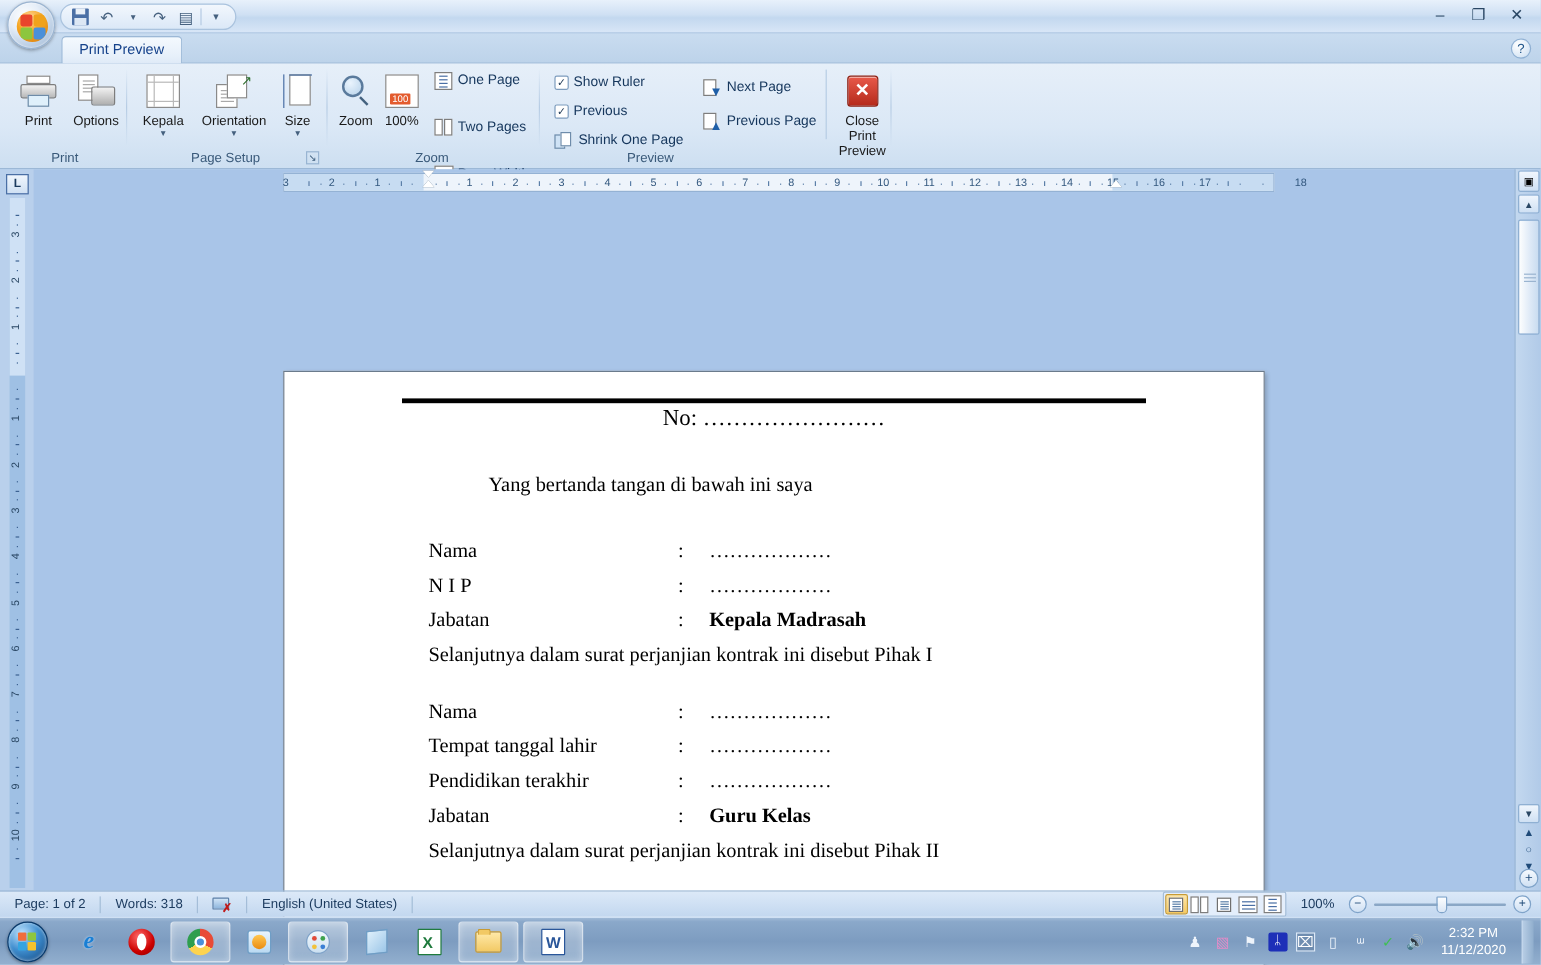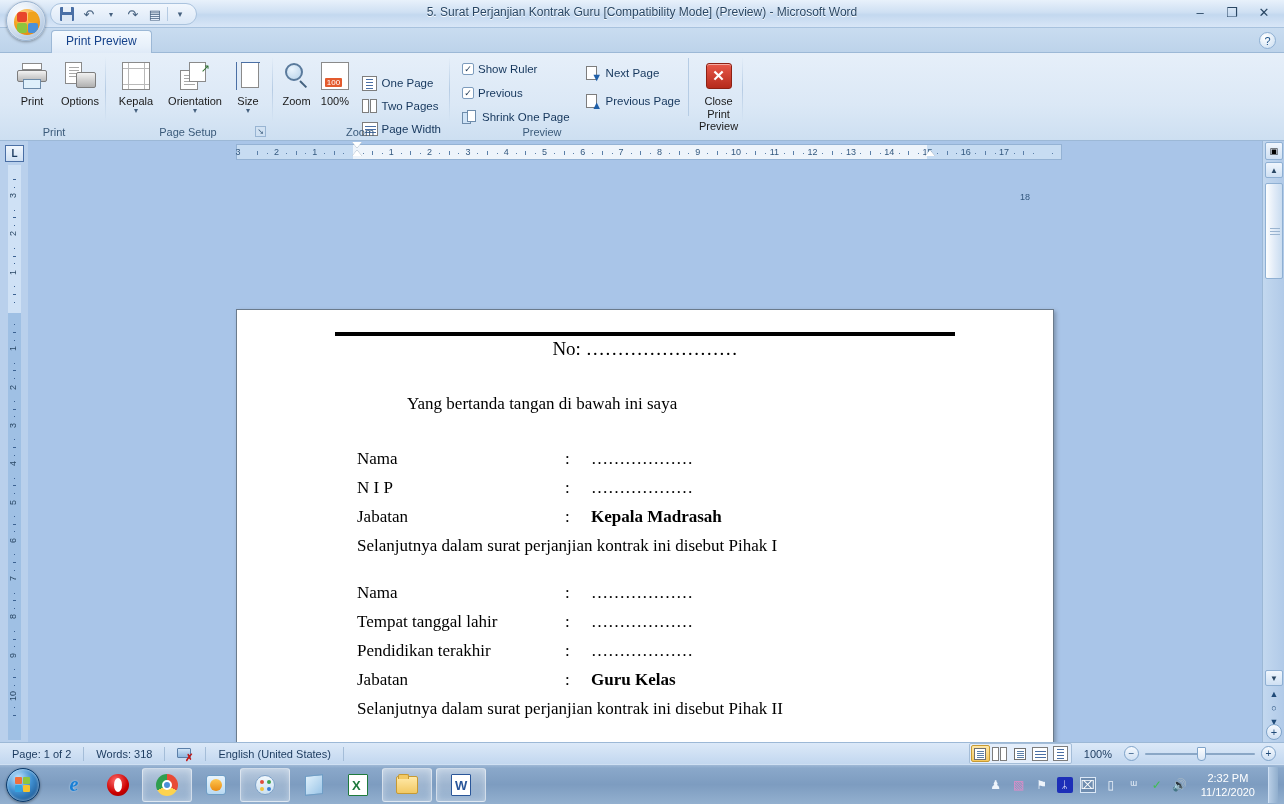--- a/index.html
+++ b/index.html
@@ -428,21 +428,20 @@
   .g-folder::before{content:"";position:absolute;left:1px;top:-3px;width:9px;height:4px;background:#f2c964;border:1px solid #c79a33;border-bottom:none;border-radius:2px 2px 0 0;}
   .g-word{width:20px;height:22px;background:#fff;border:1px solid #2a5699;position:relative;border-radius:1px;}
   .g-word::after{content:"W";position:absolute;left:3px;top:3px;font-size:13px;font-weight:bold;color:#2a5699;font-family:"Liberation Sans",sans-serif;}
 </style>
 </head>
 <body>
 
 <div class="app">
 
   <div class="titlebar">
-    <div class="title-text">5. Surat Perjanjian Kontrak Guru [Compatibility Mode] (Preview) - Microsoft Word</div>
     <div class="win-btns">
       <div class="win-btn">–</div>
       <div class="win-btn">❐</div>
       <div class="win-btn close">✕</div>
     </div>
   </div>
 
   <div class="orb">
     <div class="orb-inner">
       <div class="orb-q a"></div>
@@ -546,21 +545,21 @@
           <div>Zoom</div>
         </div>
         <div class="bigbtn" style="width:42px">
           <div class="ic">
               <div class="ic-100">
                 <div class="lbl">100</div>
               </div>
             </div>
           <div>100%</div>
         </div>
-        <div style="display:flex;flex-direction:column;gap:1px;padding-top:18px;padding-left:4px">
+        <div style="display:flex;flex-direction:column;gap:17px;padding-top:2px;padding-left:4px">
           <div class="smallrow">
             <div class="ic">
                 <div class="ic-onepage"></div>
               </div>
             <span>One Page</span>
           </div>
           <div class="smallrow">
             <div class="ic">
                 <div class="ic-twopage">
                   <i></i>
@@ -720,21 +719,21 @@
         <div class="hr-num" style="left: 422.4px;">8</div>
         <div class="hr-num" style="left: 460.7px;">9</div>
         <div class="hr-num" style="left: 499px;">10</div>
         <div class="hr-num" style="left: 537.3px;">11</div>
         <div class="hr-num" style="left: 575.6px;">12</div>
         <div class="hr-num" style="left: 613.9px;">13</div>
         <div class="hr-num" style="left: 652.2px;">14</div>
         <div class="hr-num" style="left: 690.5px;">15</div>
         <div class="hr-num" style="left: 728.8px;">16</div>
         <div class="hr-num" style="left: 767.1px;">17</div>
-        <div class="hr-num" style="left: 788px; margin-top: 45px;">18</div>
+        <div class="hr-num" style="left: 847px;">18</div>
         <div class="hr-tk" style="left: 20.25px;"></div>
         <div class="hr-dt" style="left: 29.825px;"></div>
         <div class="hr-dt" style="left: 48.975px;"></div>
         <div class="hr-tk" style="left: 58.55px;"></div>
         <div class="hr-dt" style="left: 68.125px;"></div>
         <div class="hr-dt" style="left: 87.275px;"></div>
         <div class="hr-tk" style="left: 96.85px;"></div>
         <div class="hr-dt" style="left: 106.425px;"></div>
         <div class="hr-dt" style="left: 125.575px;"></div>
         <div class="hr-tk" style="left: 135.15px;"></div>

